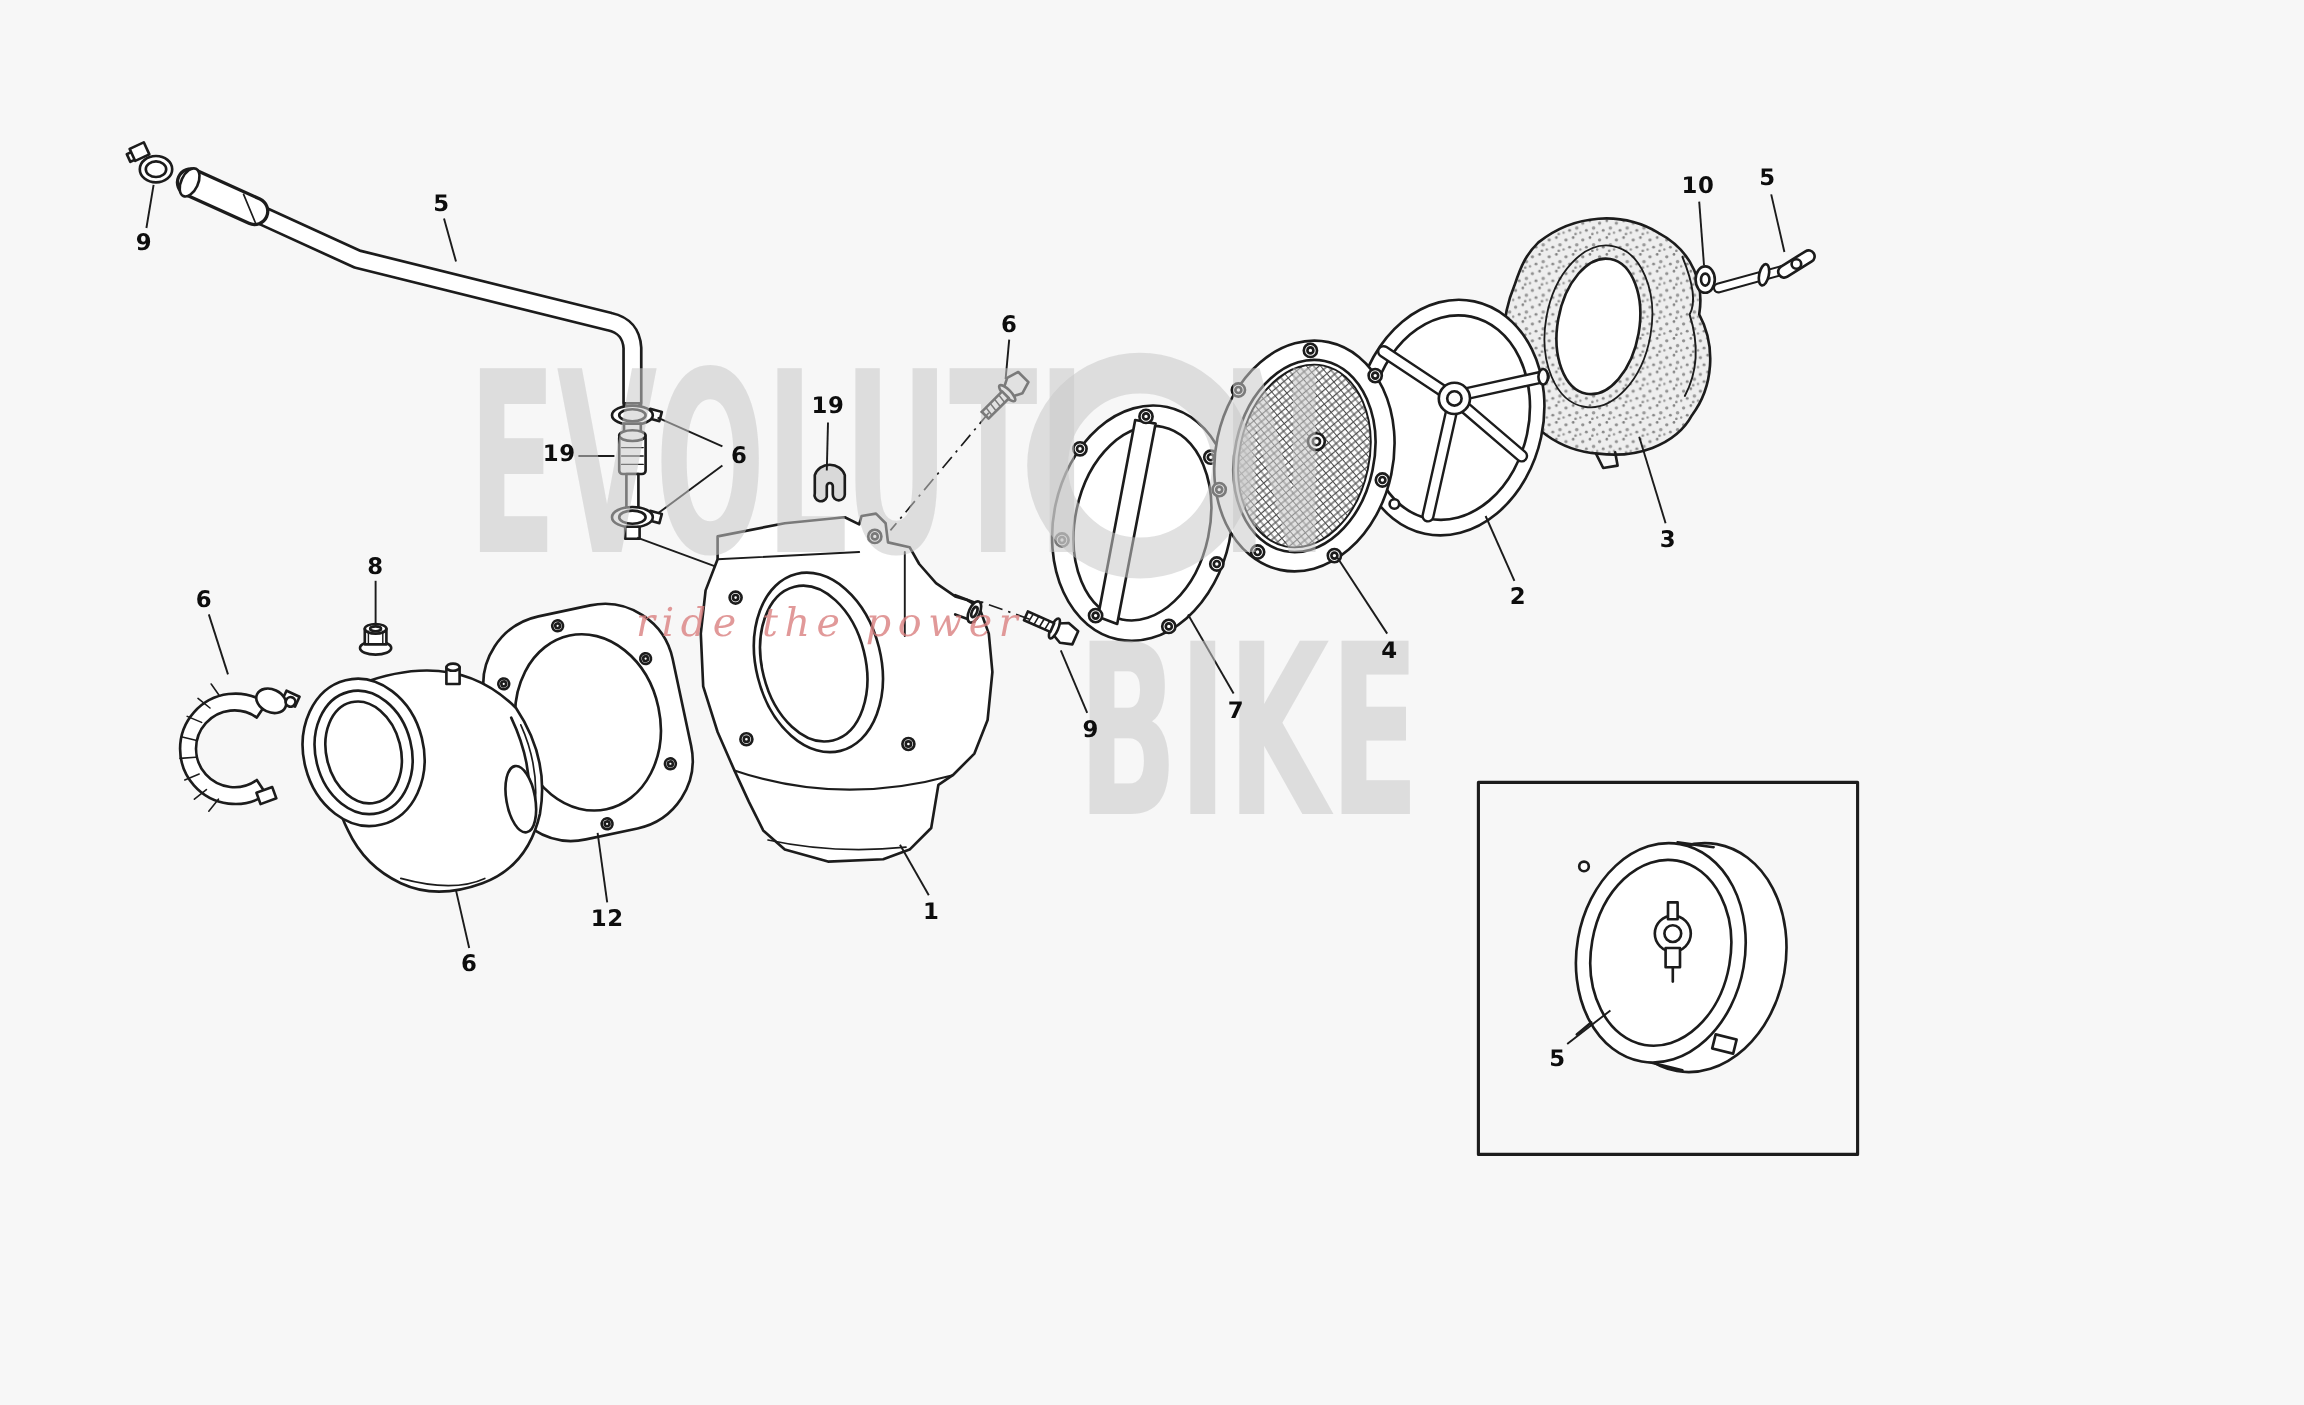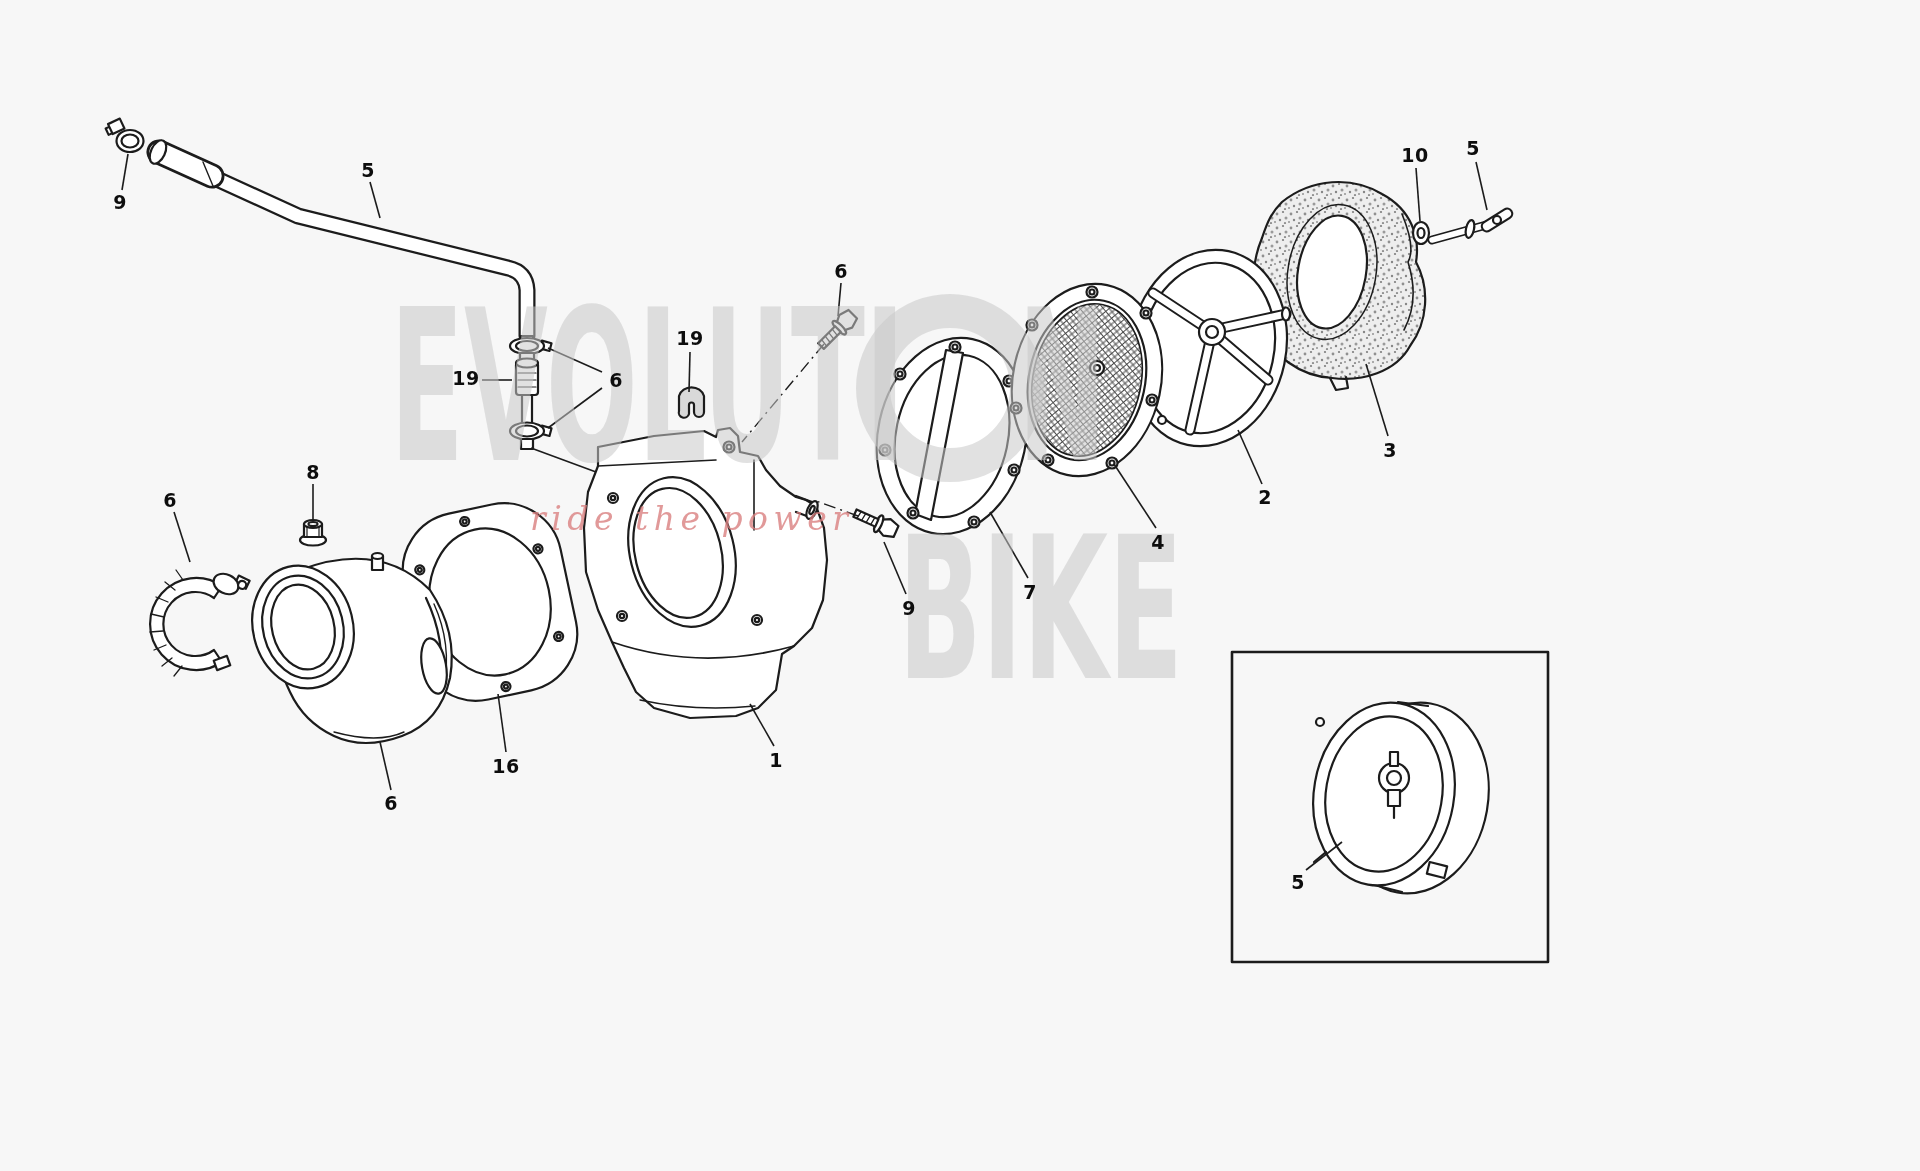--- a/index.html
+++ b/index.html
@@ -337,18 +337,18 @@
 <div class="callout" style="left:391px;top:803px">6</div>
 <div class="callout" style="left:1030px;top:592px">7</div>
 <div class="callout" style="left:313px;top:472px">8</div>
 <div class="callout" style="left:120px;top:202px">9</div>
 <div class="callout" style="left:1415px;top:155px">10</div>
 <div class="callout" style="left:1473px;top:148px">5</div>
 <div class="callout" style="left:170px;top:500px">6</div>
 <div class="callout" style="left:841px;top:271px">6</div>
 <div class="callout" style="left:616px;top:380px">6</div>
 <div class="callout" style="left:368px;top:170px">5</div>
-<div class="callout" style="left:506px;top:766px">16</div>
+<div class="callout" style="left:506px;top:766px">12</div>
 <div class="callout" style="left:909px;top:608px">9</div>
 <div class="callout" style="left:690px;top:338px">19</div>
 <div class="callout" style="left:466px;top:378px">19</div>
 
 </div>
 
 </body></html>

